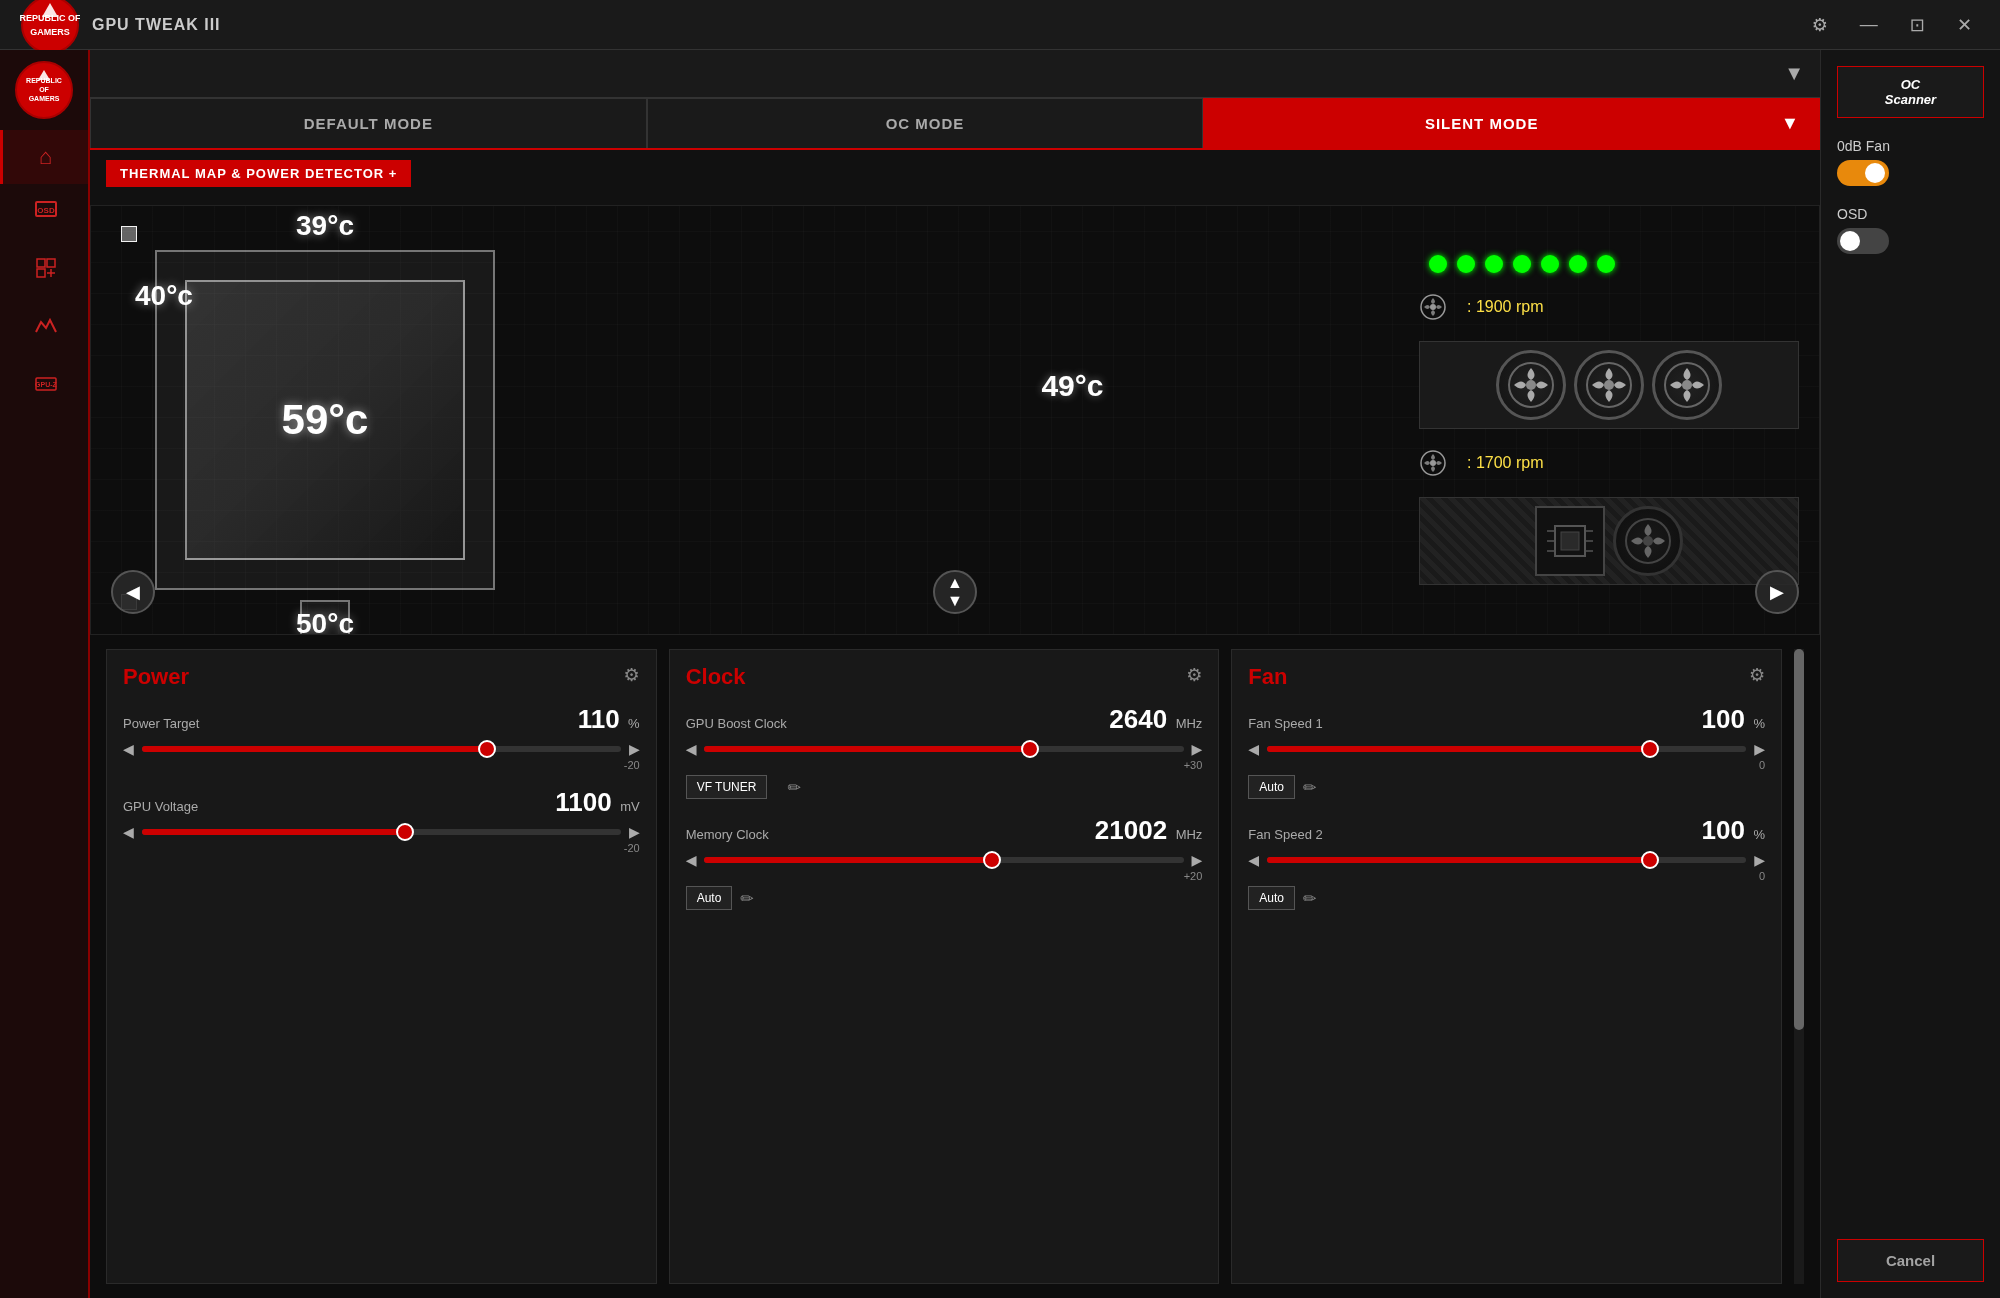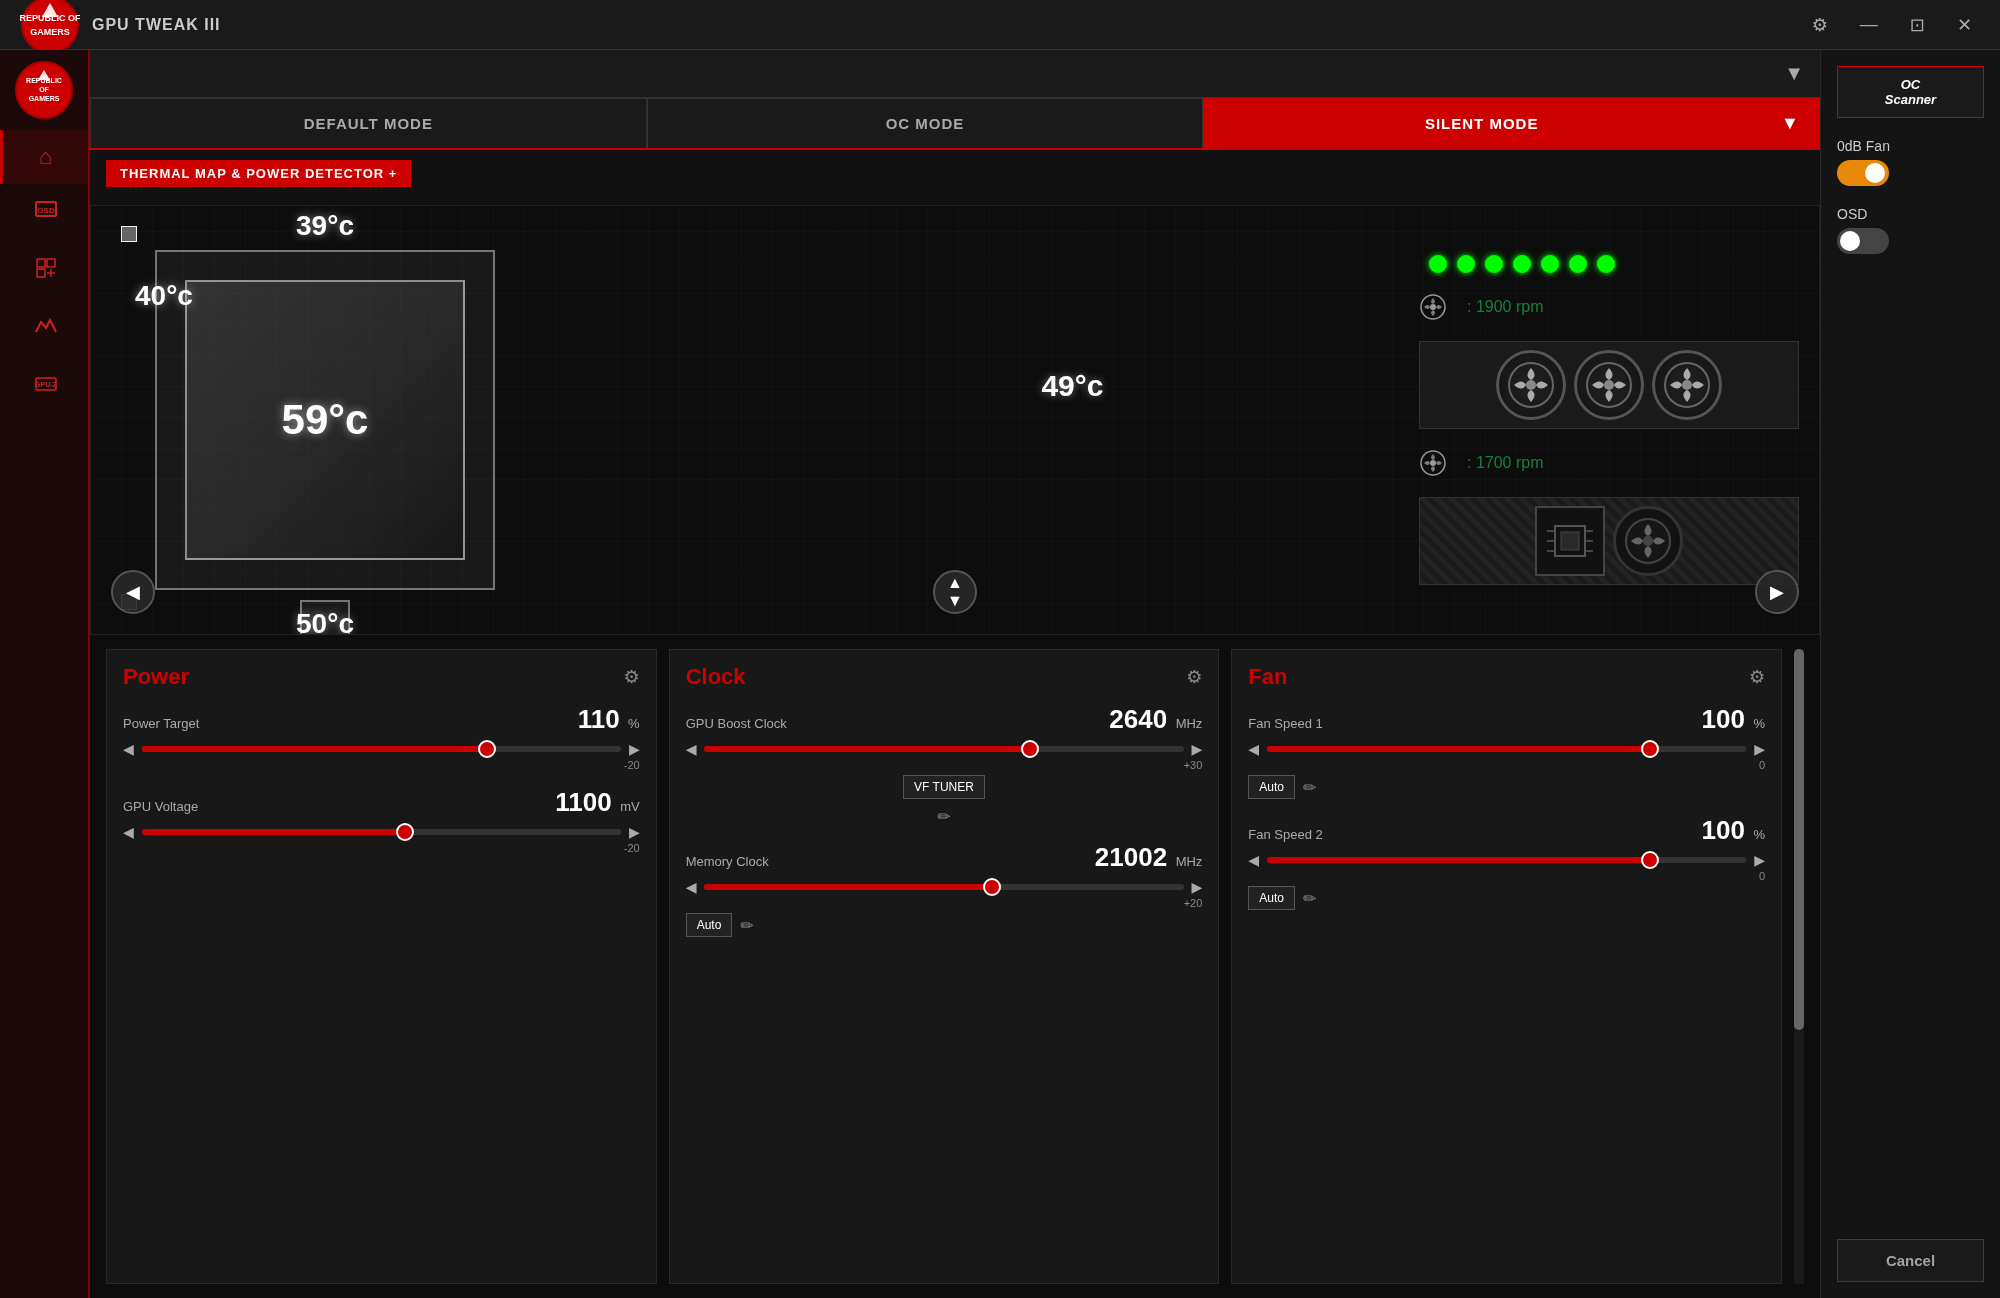--- a/index.html
+++ b/index.html
@@ -288,21 +288,21 @@
       box-shadow: 0 0 6px #0f0;
     }
 
     .fan-row {
       display: flex;
       align-items: center;
       gap: 20px;
     }
     .fan-speed {
       font-size: 16px;
-      color: #15803d;
+      color: #fde047;
     }
 
     .fan-panel {
       border: 1px solid #333;
       background: #1a1a1a;
       padding: 8px;
       display: flex;
       gap: 8px;
       align-items: center;
       justify-content: center;
@@ -379,21 +379,21 @@
 
     .control-card {
       flex: 1;
       background: #181818;
       border: 1px solid #2a2a2a;
       padding: 14px 16px;
     }
 
     .card-header {
       display: flex;
-      align-items: center;
+      align-items: flex-start;
       justify-content: space-between;
       margin-bottom: 14px;
     }
     .card-title {
       font-size: 22px;
       font-weight: bold;
       color: #c00;
     }
     .card-settings-icon {
       color: #888;
@@ -460,23 +460,22 @@
     .slider-offset {
       font-size: 11px;
       color: #888;
       text-align: right;
       margin-top: 2px;
     }
 
     .vf-row {
       display: flex;
       align-items: center;
-      gap: 8px;
+      gap: 20px;
       margin-top: 4px;
-      flex-direction: column;
     }
     .vf-btn {
       border: 1px solid #555;
       background: #222;
       color: #fff;
       font-size: 12px;
       padding: 4px 10px;
       cursor: pointer;
     }
     .pencil-icon {

